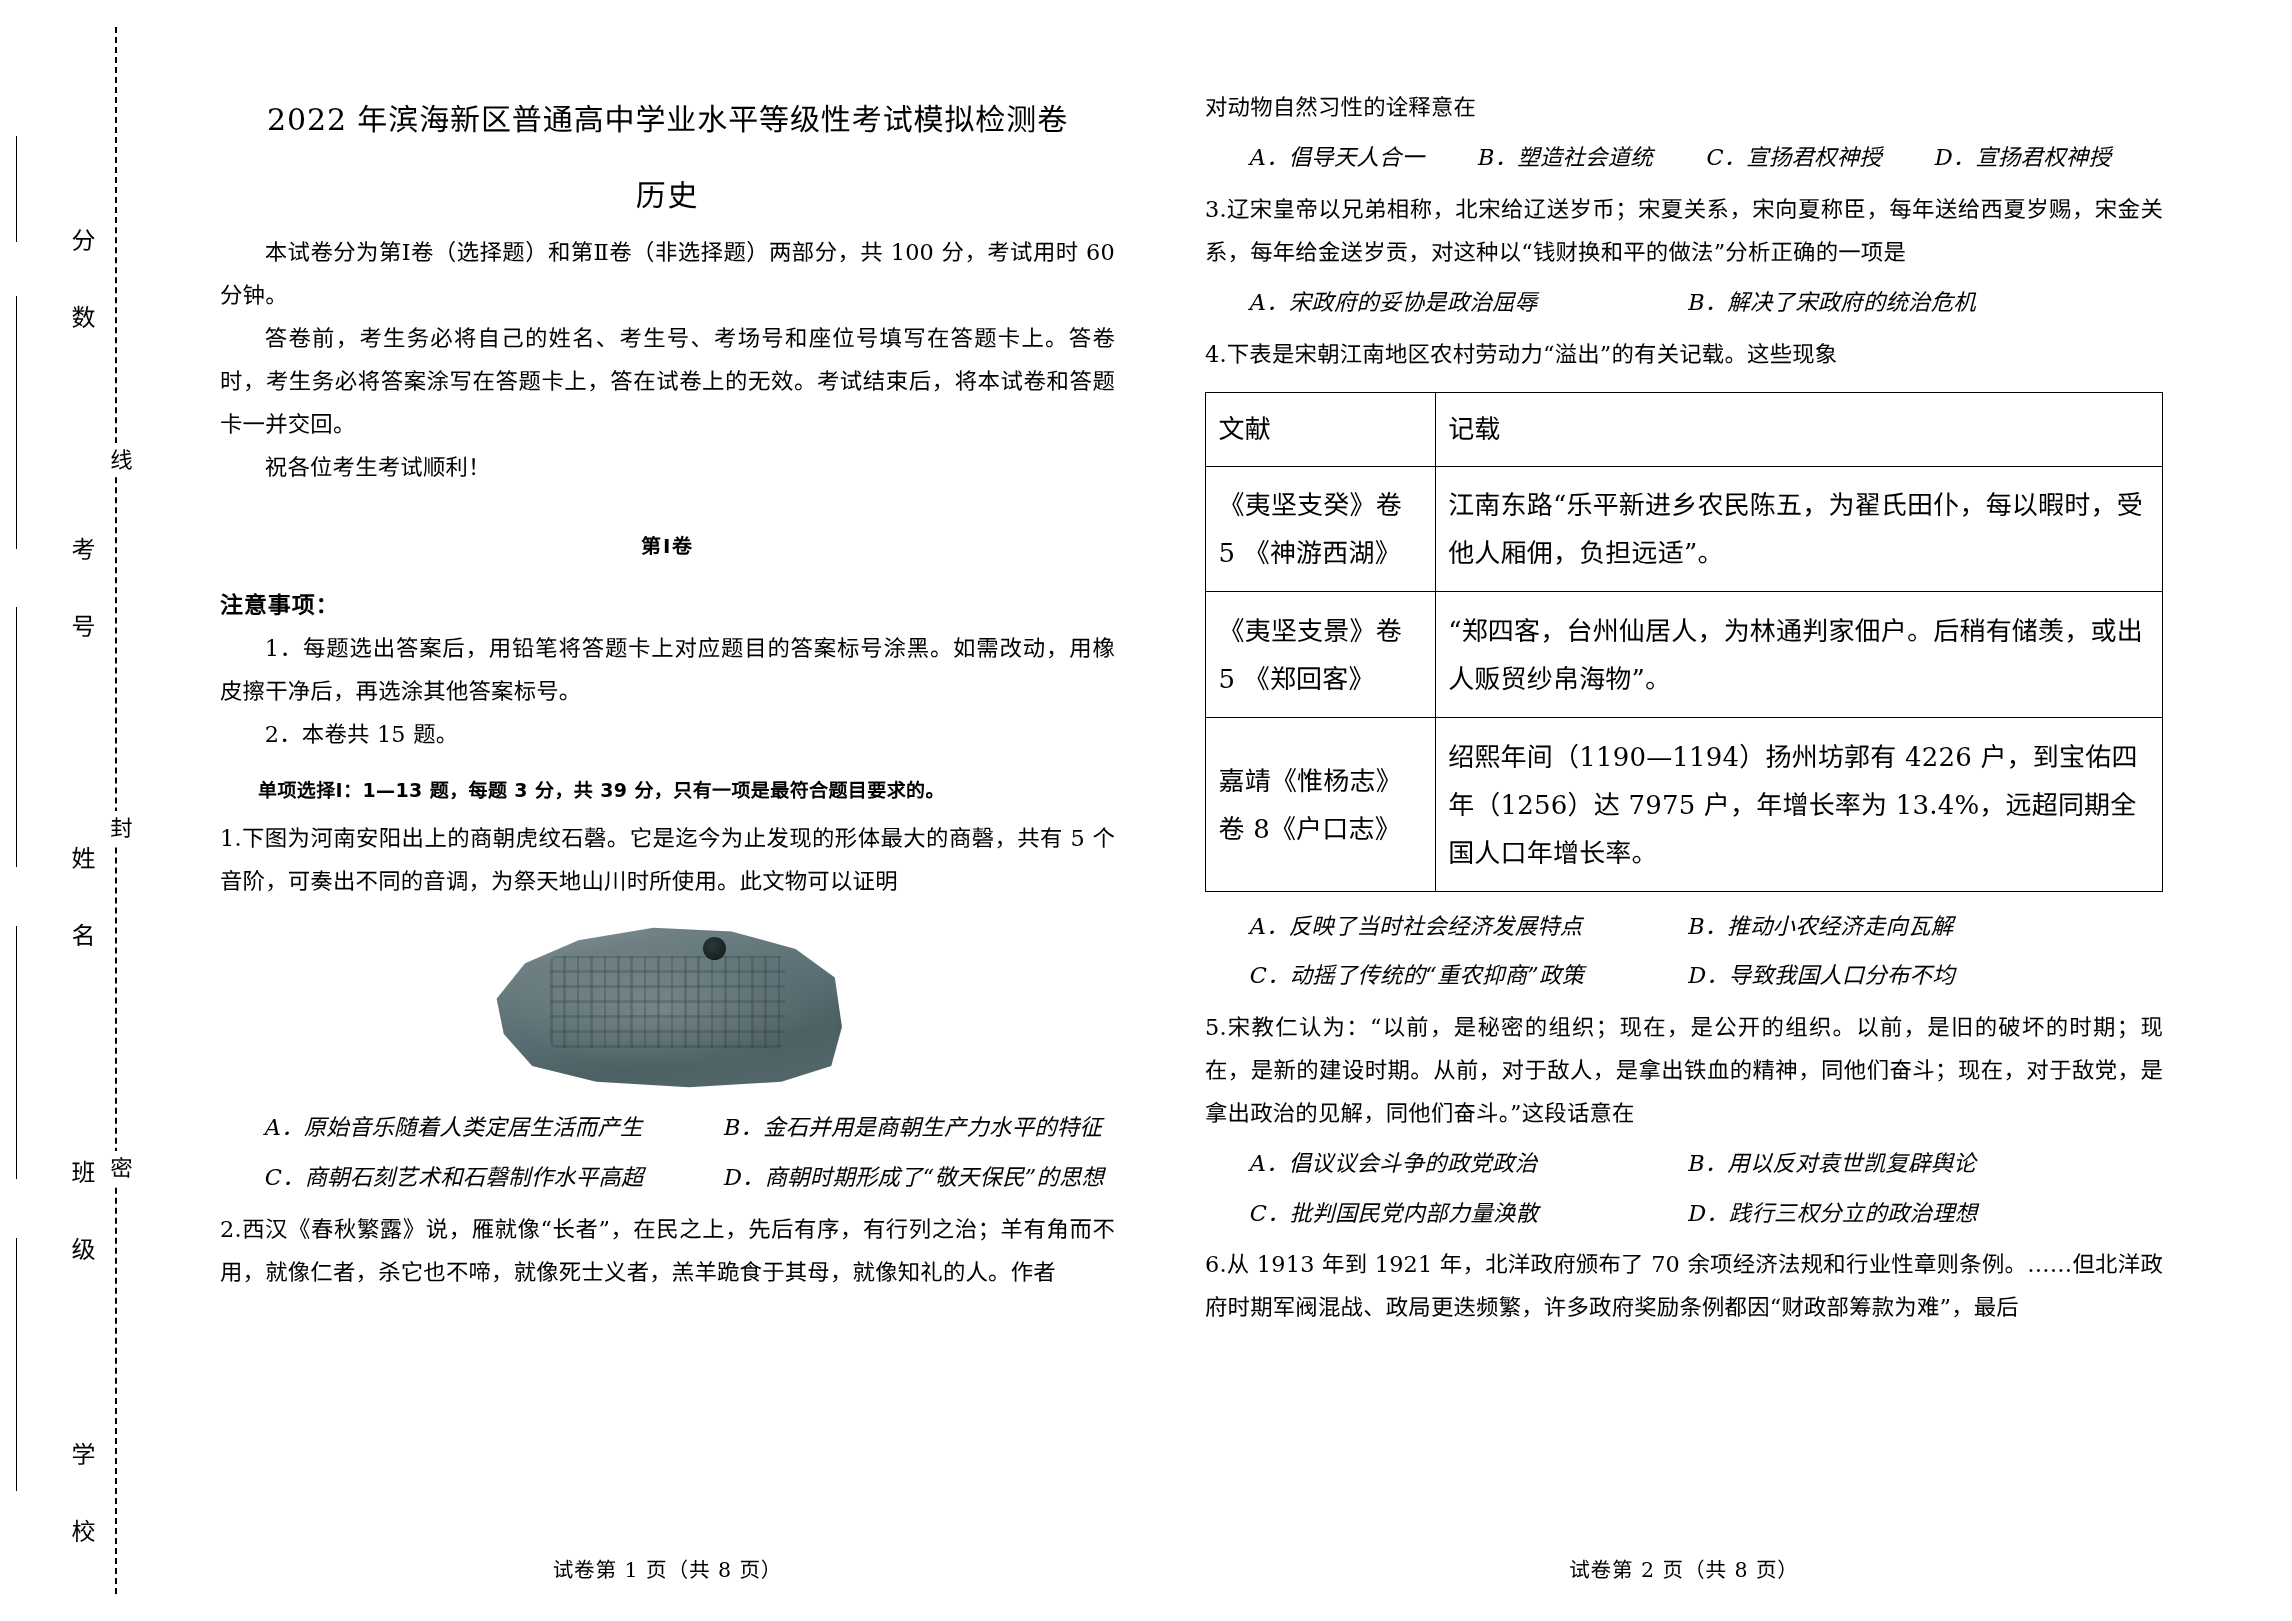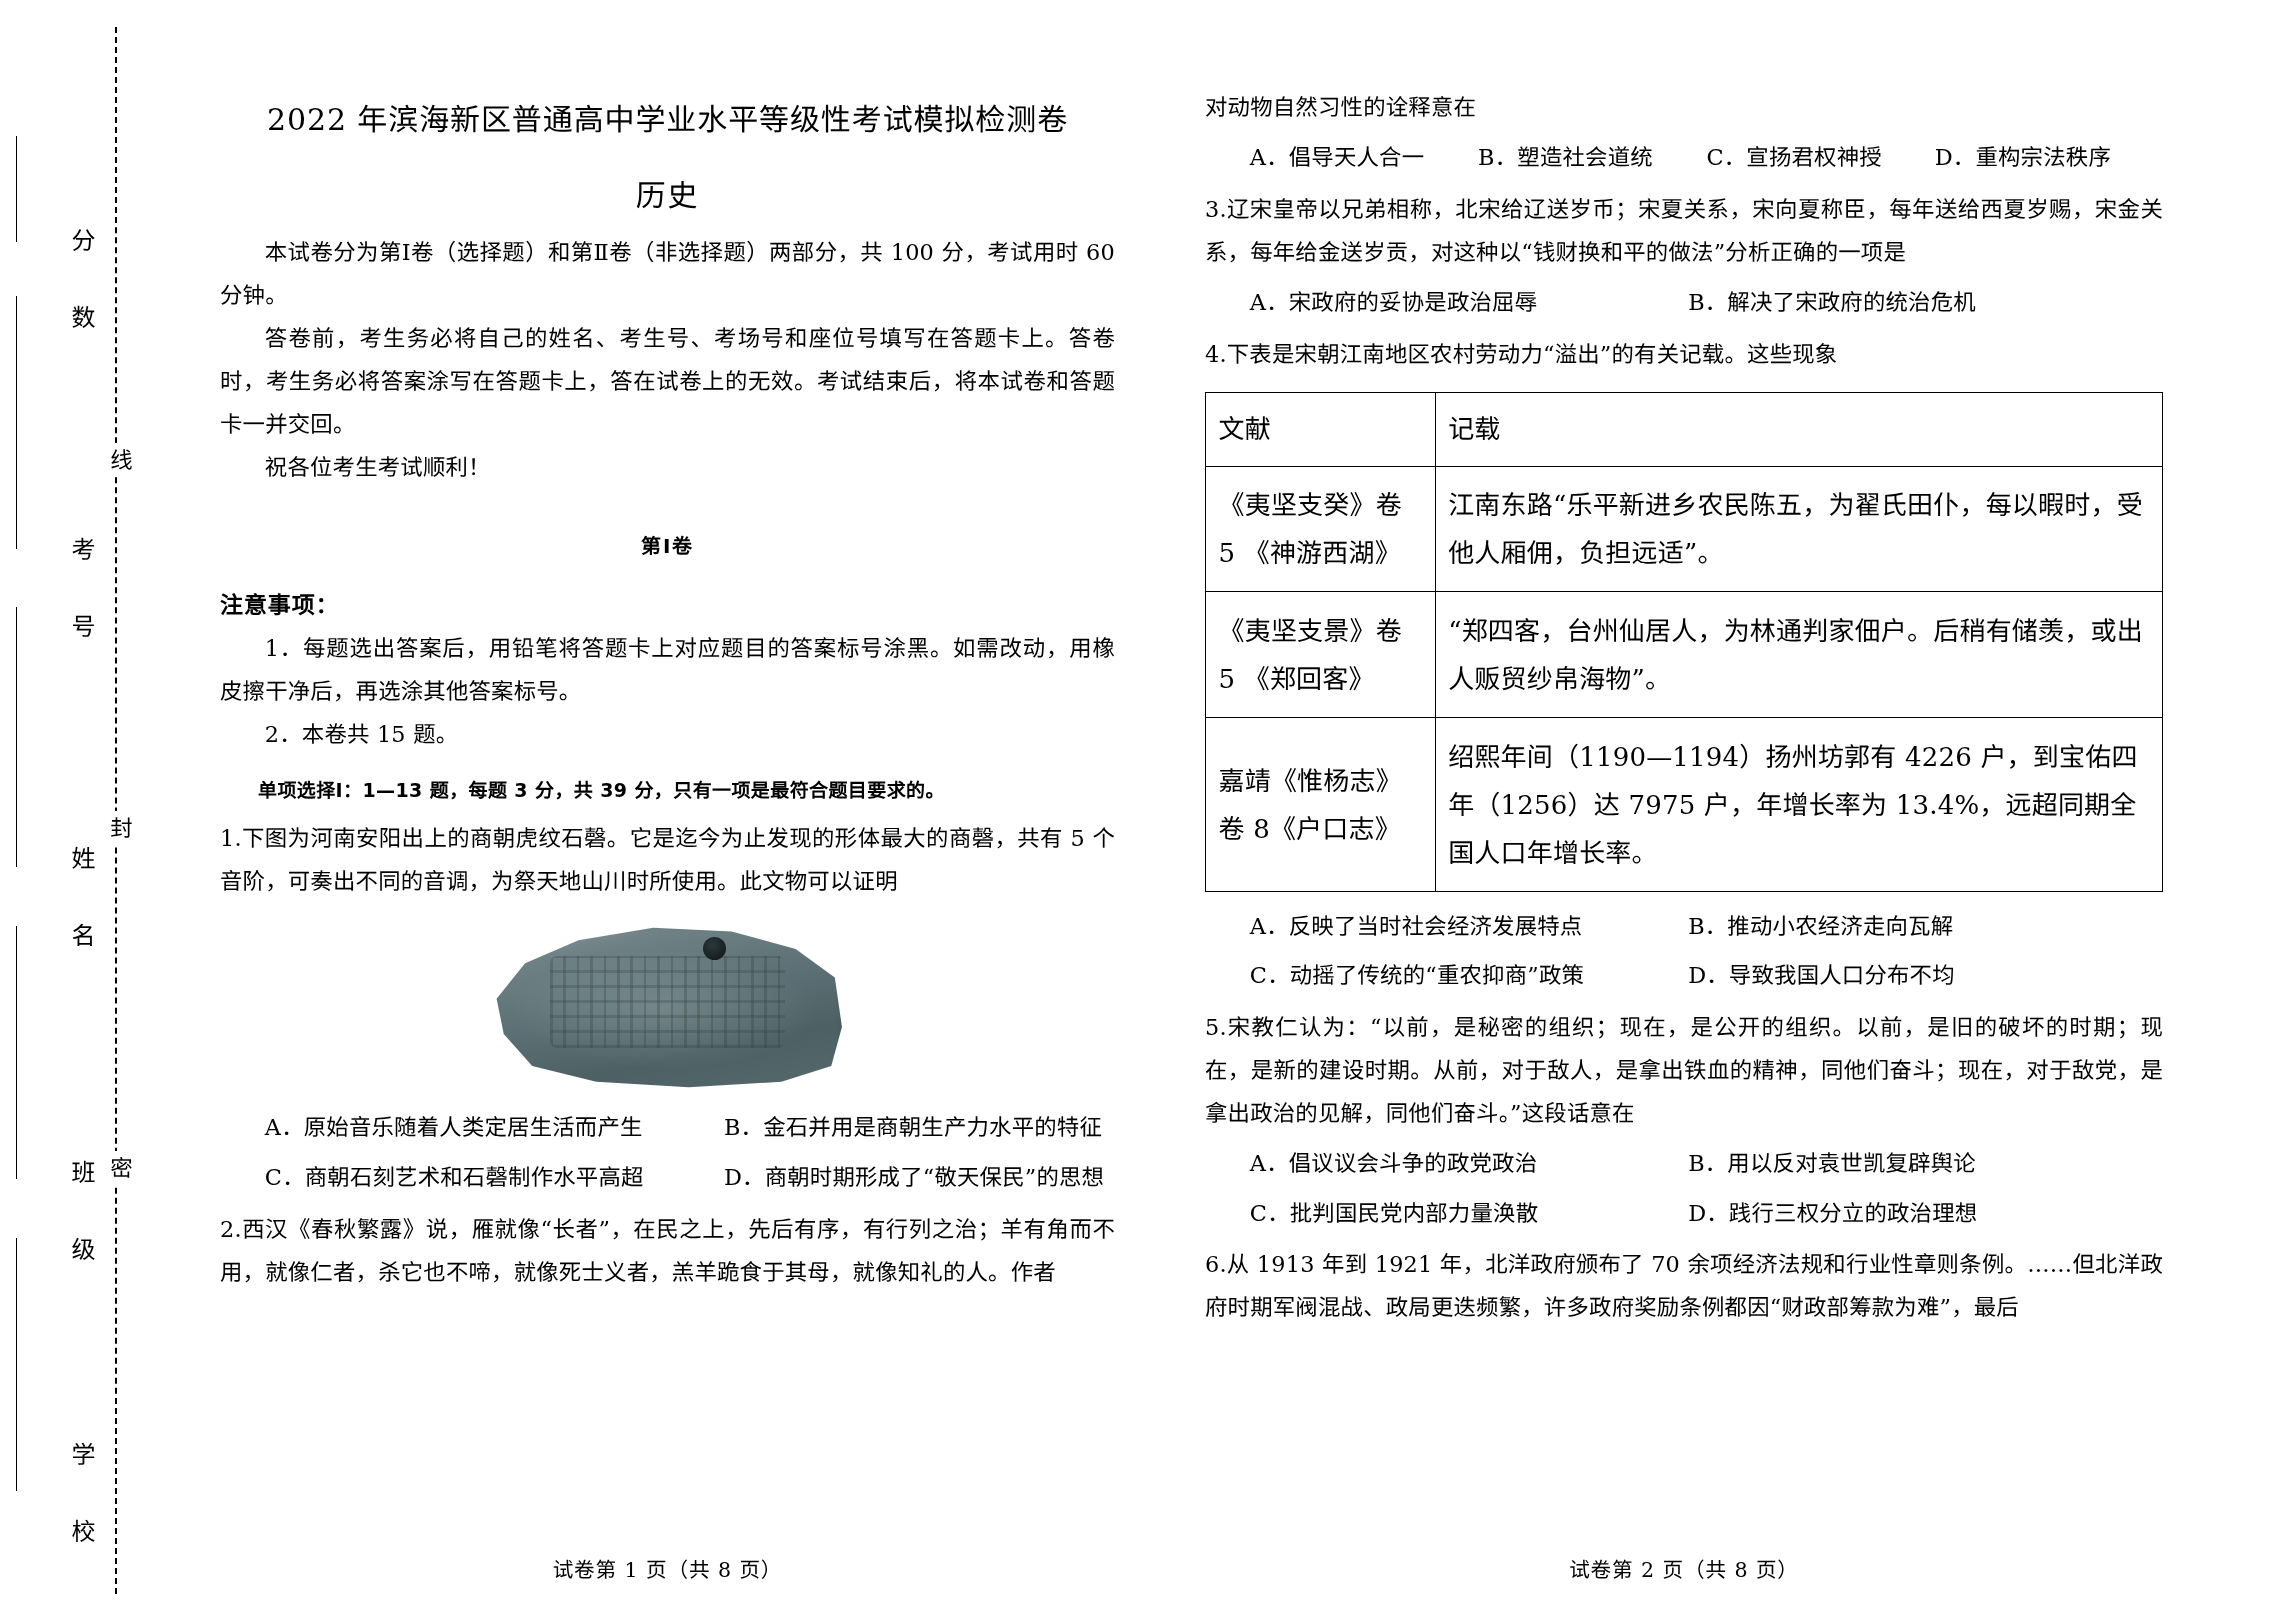--- a/index.html
+++ b/index.html
@@ -128,21 +128,21 @@
     letter-spacing: 0.2px;
   }
   .opts {
     font-size: 22.4px;
     line-height: 1.9;
     margin: 7.2px 0 0 0;
     display: flex;
     padding-left: 2em;
     letter-spacing: 0.2px;
   }
-  .opts .opt { white-space: nowrap; }
+  .opts .opt { white-space: nowrap; font-style: italic; }
   .opts.two .opt:first-child { width: 54%; }
   .opts.four .opt { width: 25%; }
   .opts.wide2 .opt:first-child { width: 48%; }
 
   .figure-wrap {
     text-align: center;
     margin: 14.3px 0 9px 0;
   }
   .artifact {
     width: 356px;
@@ -272,21 +272,21 @@
   </div>
 
   <div class="col col-right">
 
     <p class="q-stem" style="margin-top:0;">对动物自然习性的诠释意在</p>
 
     <div class="opts four">
       <span class="opt">A．倡导天人合一</span>
       <span class="opt">B．塑造社会道统</span>
       <span class="opt">C．宣扬君权神授</span>
-      <span class="opt">D．重构宗法秩序</span>
+      <span class="opt">D．宣扬君权神授</span>
     </div>
 
     <p class="q-stem"><span>3.</span><span>辽宋皇帝以兄弟相称，北宋给辽送岁币；宋夏关系，宋向夏称臣，每年送给西夏岁赐，宋金关系，每年给金送岁贡，对这种以“钱财换和平的做法”分析正确的一项是</span></p>
     <div class="opts wide2">
       <span class="opt">A．宋政府的妥协是政治屈辱</span>
       <span class="opt">B．解决了宋政府的统治危机</span>
     </div>
 
     <p class="q-stem"><span>4.</span><span>下表是宋朝江南地区农村劳动力“溢出”的有关记载。这些现象</span></p>
 

